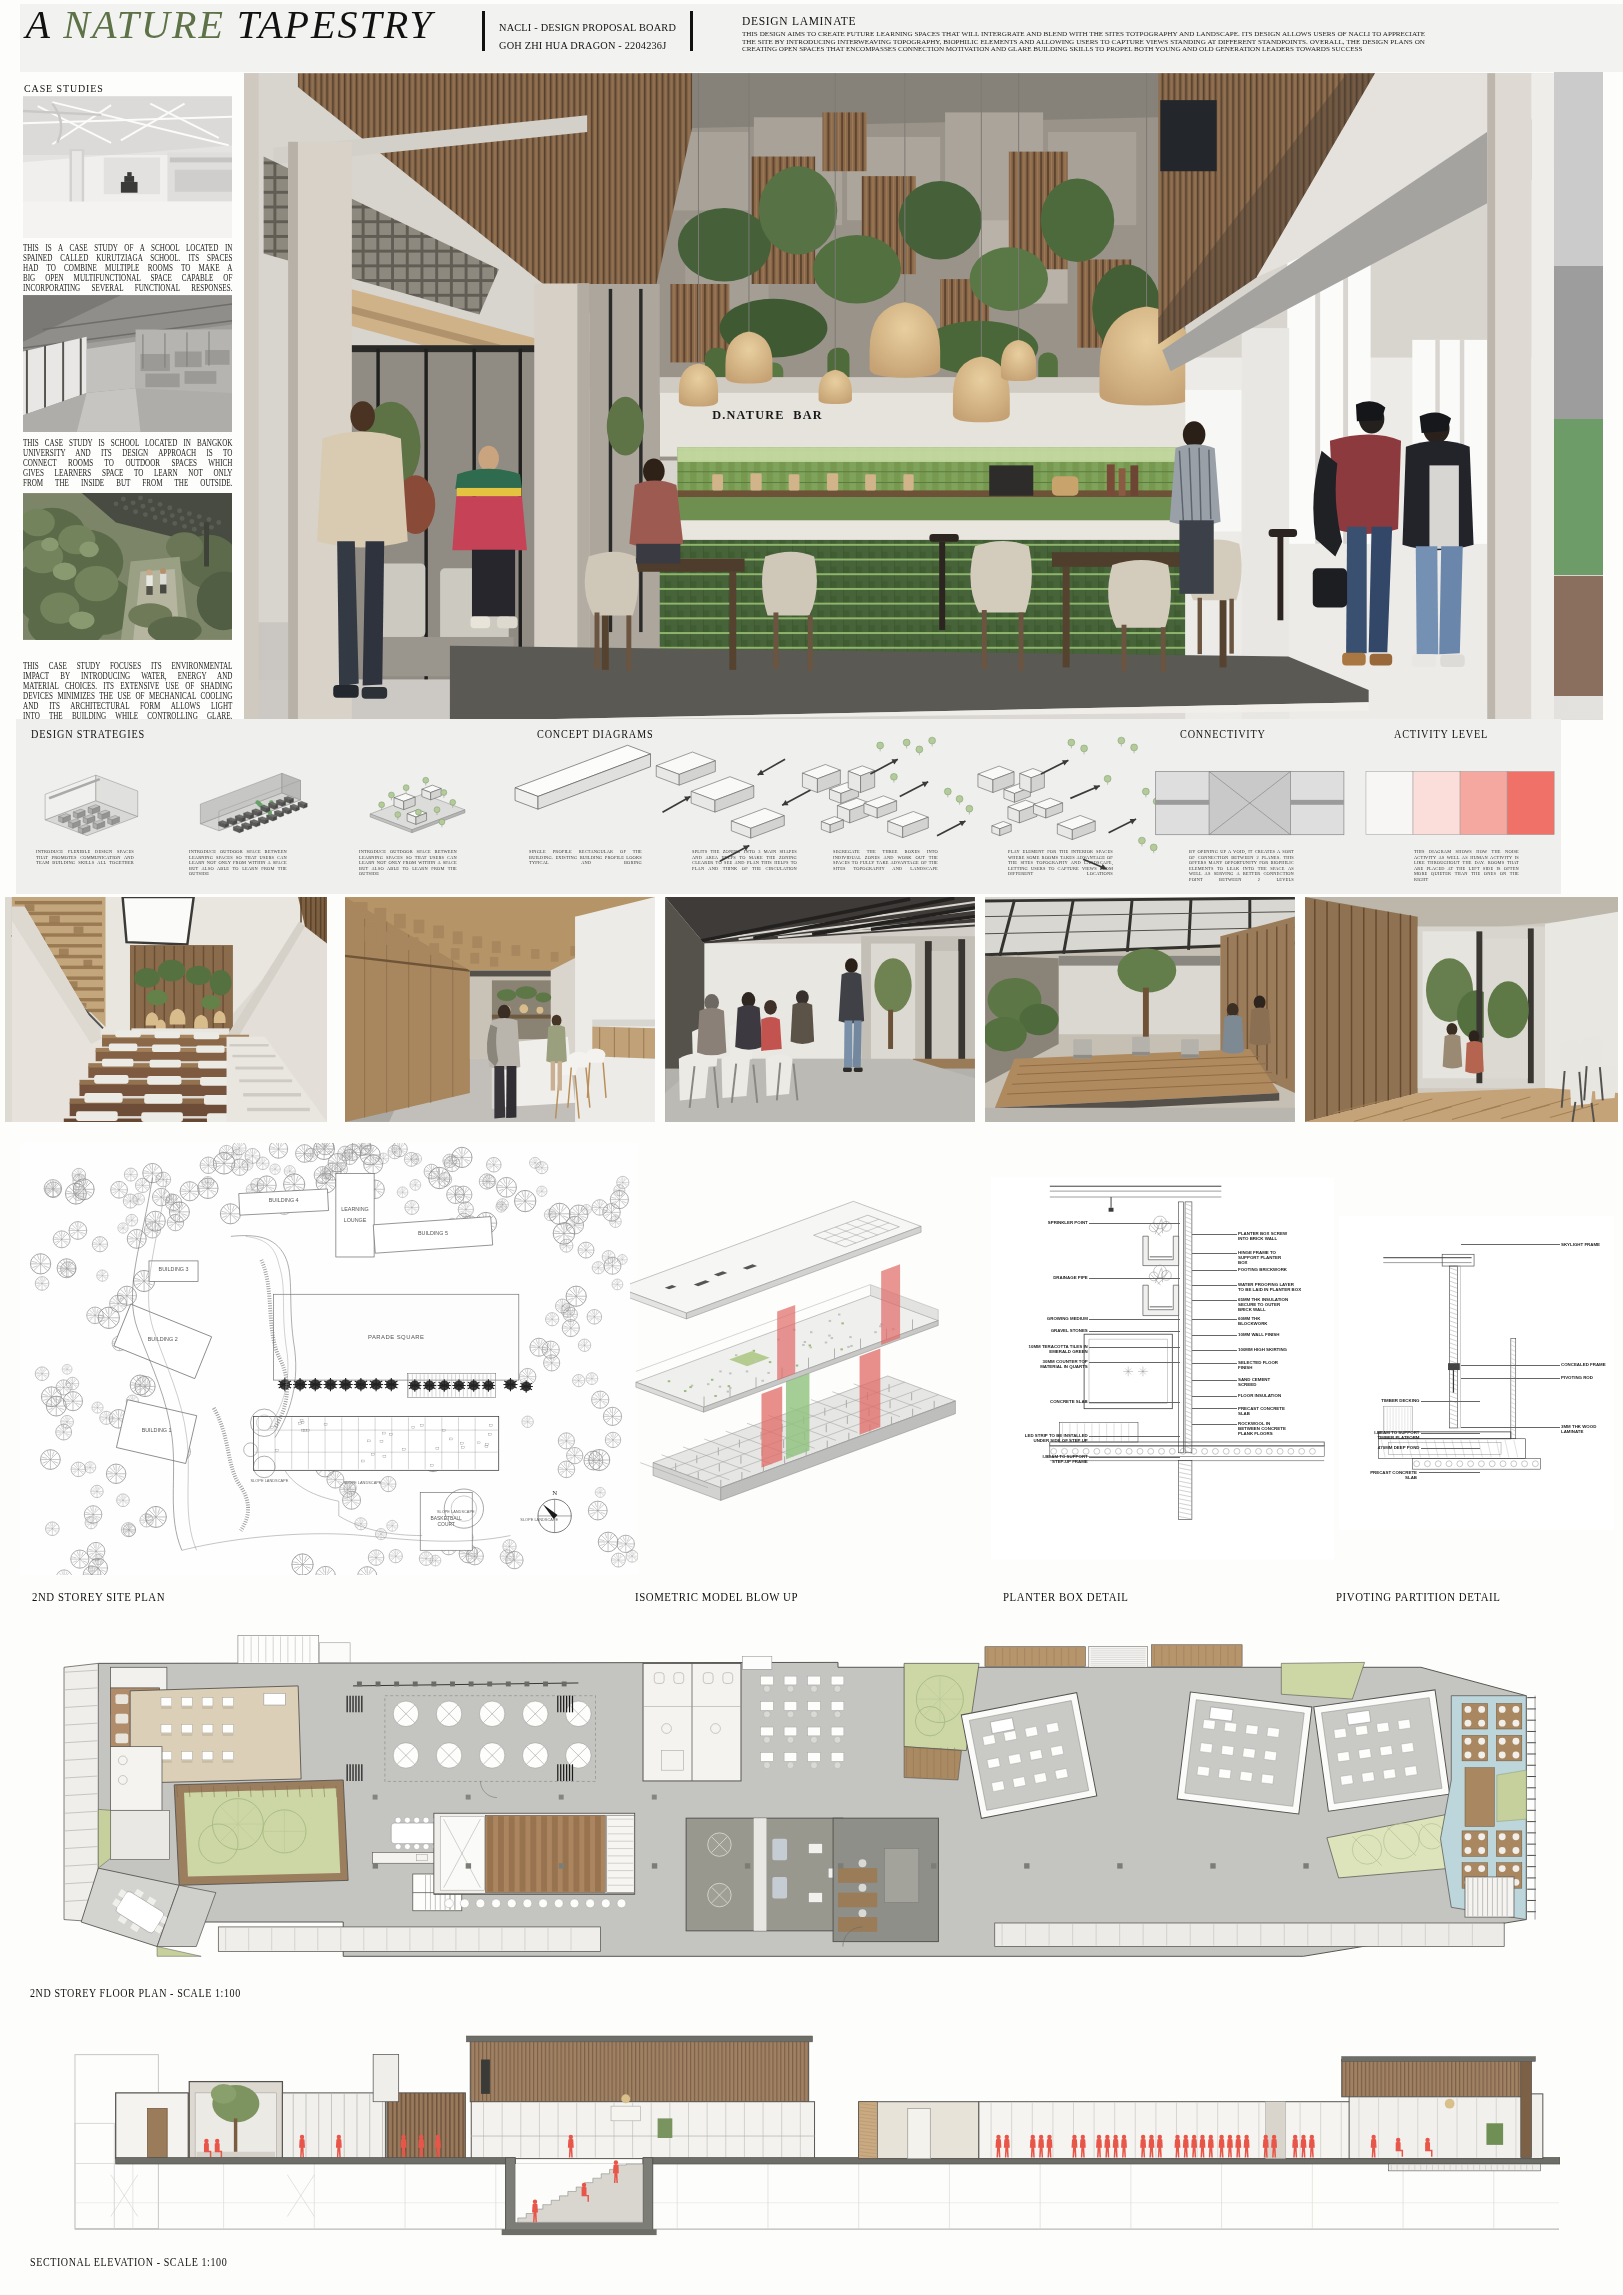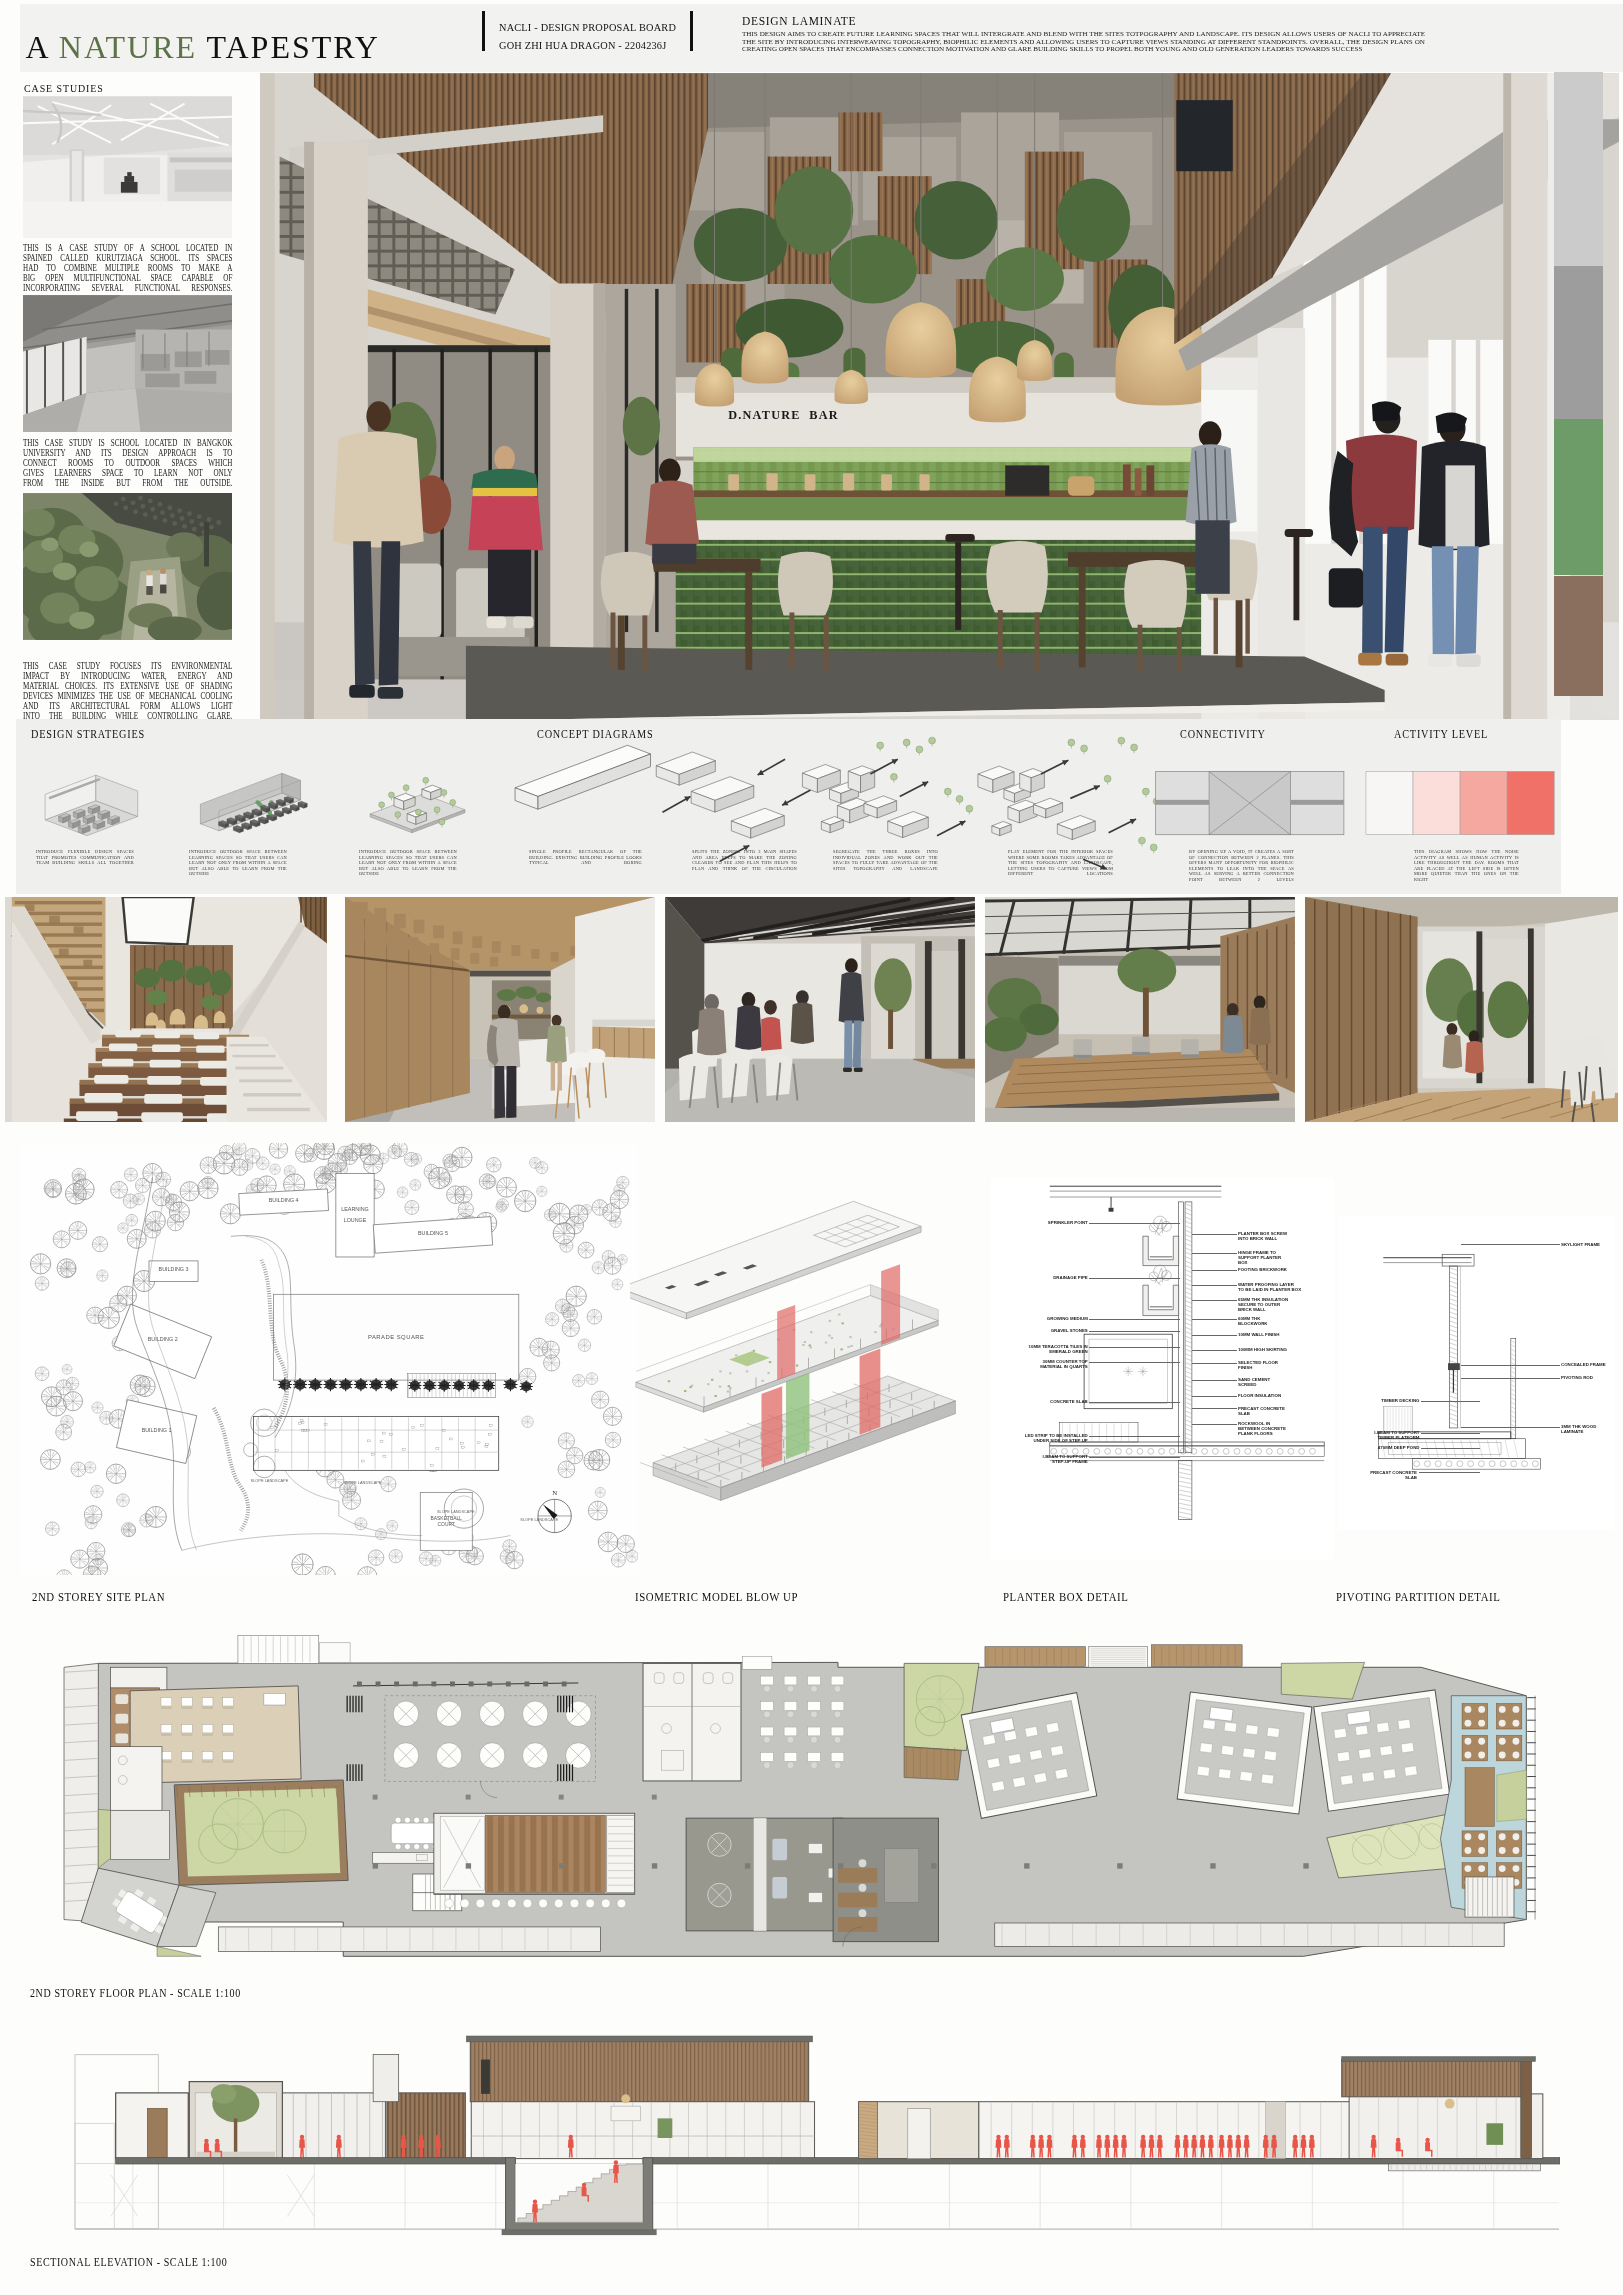--- a/index.html
+++ b/index.html
@@ -6,21 +6,21 @@
 body{width:1624px;height:2295px;position:relative;background:#fdfdfc;font-family:"Liberation Serif",serif;overflow:hidden;}
 .abs{position:absolute;}
 .jl{ text-align:justify; text-align-last:justify; }
 .tiny{font-size:4.4px;letter-spacing:0.2px;color:#333;text-align:justify;text-align-last:justify;line-height:5.6px;}
 </style>
 </head>
 <body>
 
 <div class="abs" style="left:20px;top:3.9px;width:1604px;height:68px;background:#f2f2f1;"></div>
 
-<div id="title" class="abs" style="left:25.5px;top:29px;width:441px;height:54px;font-size:32px;letter-spacing:2px;color:#111;white-space:nowrap;"><span>A </span><span style="color:#5d7247">NATURE</span><span> TAPESTRY</span></div>
+<div id="title" class="abs" style="left:25.5px;top:1px;width:441px;height:54px;font-size:40px;letter-spacing:2px;color:#111;white-space:nowrap;font-style:italic;"><span>A </span><span style="color:#5d7247">NATURE</span><span> TAPESTRY</span></div>
 
 <div class="abs" style="left:482px;top:11.3px;width:2.9px;height:40px;background:#111;"></div>
 
 <div id="subtitle" class="abs" style="left:499px;top:18.6px;width:221px;height:39px;font-size:10.3px;letter-spacing:0.2px;color:#111;line-height:18.6px;white-space:nowrap;">NACLI - DESIGN PROPOSAL BOARD<br>GOH ZHI HUA DRAGON - 2204236J</div>
 
 <div class="abs" style="left:690px;top:11.3px;width:2.9px;height:40px;background:#111;"></div>
 
 <div class="abs" style="left:742px;top:14.7px;width:196px;font-size:11.5px;letter-spacing:0.7px;color:#111;">DESIGN LAMINATE</div>
 
 <div id="stmt" class="abs" style="left:742px;top:31px;width:683px;font-size:7.1px;line-height:7.7px;color:#222;">
@@ -188,21 +188,21 @@
 
 <div class="abs" style="left:23px;top:661px;width:283px;font-size:9.6px;line-height:10px;color:#222;transform:scaleX(0.74);transform-origin:left top;">
 <div class="jl">THIS CASE STUDY FOCUSES ITS ENVIRONMENTAL</div>
 <div class="jl">IMPACT BY INTRODUCING WATER, ENERGY AND</div>
 <div class="jl">MATERIAL CHOICES. ITS EXTENSIVE USE OF SHADING</div>
 <div class="jl">DEVICES MINIMIZES THE USE OF MECHANICAL COOLING</div>
 <div class="jl">AND ITS ARCHITECTURAL FORM ALLOWS LIGHT</div>
 <div class="jl">INTO THE BUILDING WHILE CONTROLLING GLARE.</div>
 </div>
 
-<div class="abs" id="hero" style="left:244px;top:73px;width:1359px;height:647px;background:#e5e5e5;margin-left:16px;">
+<div class="abs" id="hero" style="left:244px;top:73px;width:1359px;height:647px;background:#e5e5e5;">
 <svg width="1359" height="647" viewBox="0 0 2772 1319" xmlns="http://www.w3.org/2000/svg">
 <defs>
 <pattern id="wood" width="14" height="40" patternUnits="userSpaceOnUse">
   <rect width="14" height="40" fill="#8b6a4c"></rect>
   <rect x="0" width="4" height="40" fill="#5f4530"></rect>
   <rect x="8" width="2" height="40" fill="#a07a55"></rect>
 </pattern>
 <pattern id="wood2" width="12" height="40" patternUnits="userSpaceOnUse">
   <rect width="12" height="40" fill="#84654a"></rect>
   <rect x="0" width="3" height="40" fill="#55402c"></rect>

